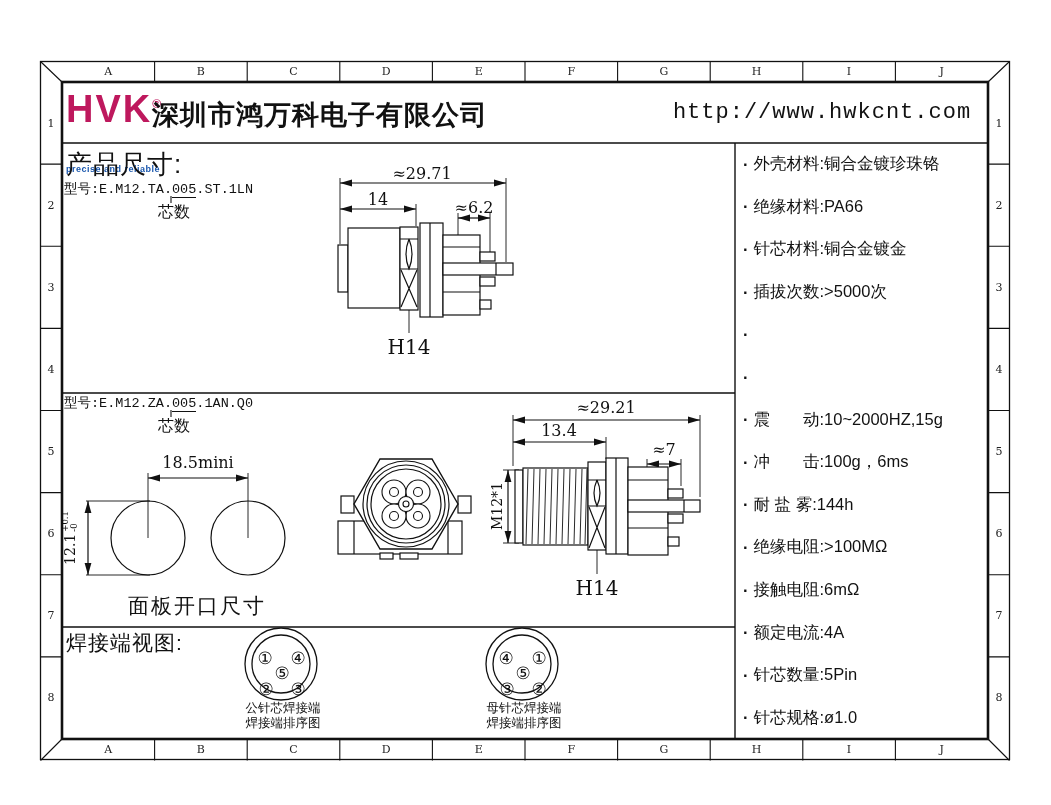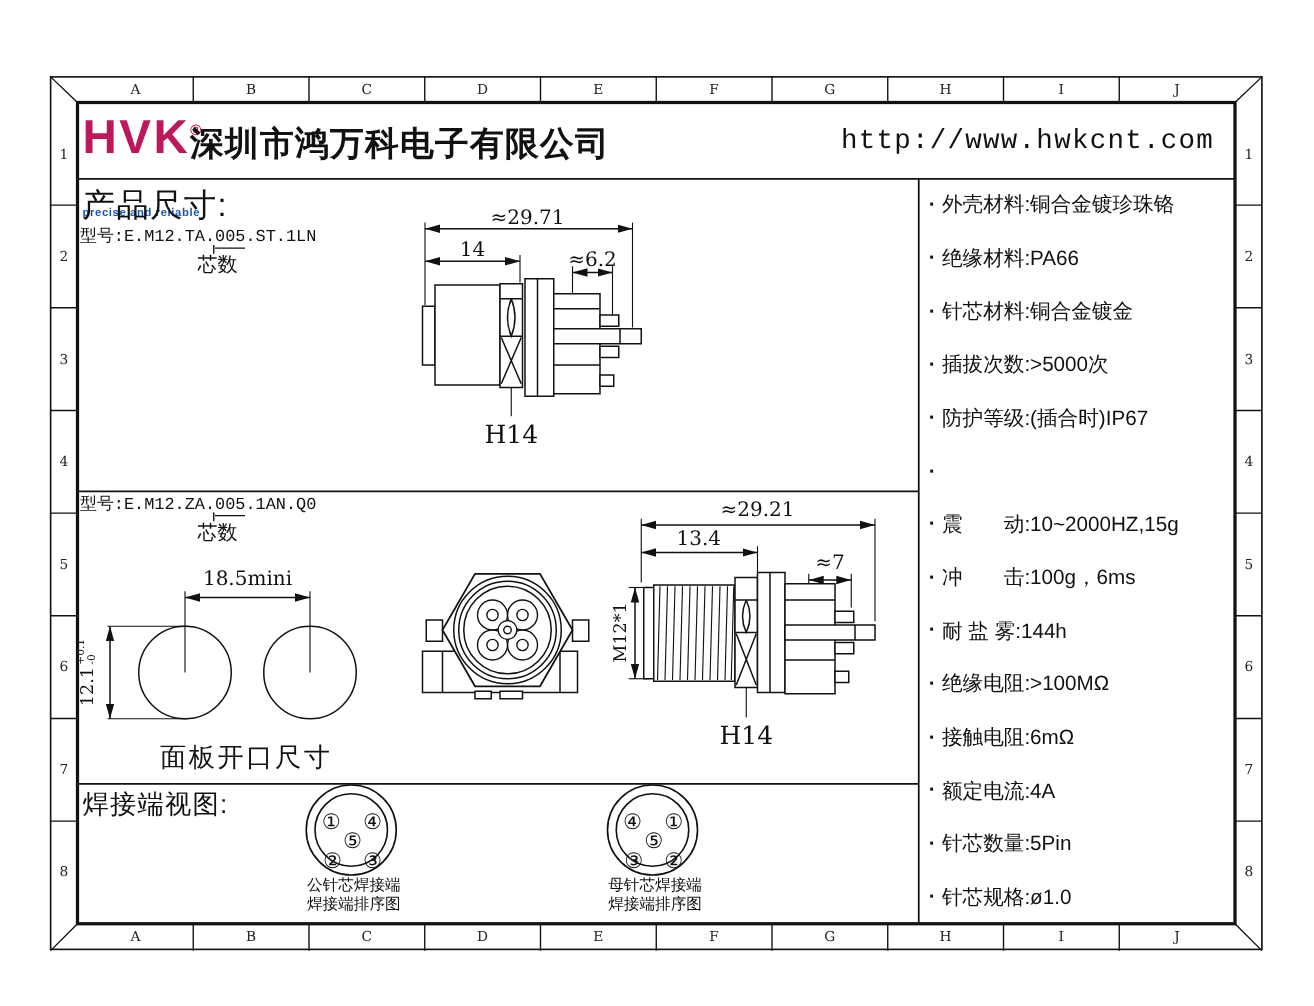--- a/index.html
+++ b/index.html
@@ -310,21 +310,20 @@
       <div class="spec-row">
         <span class="spec-bullet">·</span>
         <span>针芯材料:铜合金镀金</span>
       </div>
       <div class="spec-row">
         <span class="spec-bullet">·</span>
         <span>插拔次数:&gt;5000次</span>
       </div>
       <div class="spec-row">
         <span class="spec-bullet">·</span>
-        <span>防护等级:(插合时)IP67</span>
       </div>
       <div class="spec-row">
         <span class="spec-bullet">·</span>
       </div>
       <div class="spec-row">
         <span class="spec-bullet">·</span>
         <span>震　　动:10~2000HZ,15g</span>
       </div>
       <div class="spec-row">
         <span class="spec-bullet">·</span>

